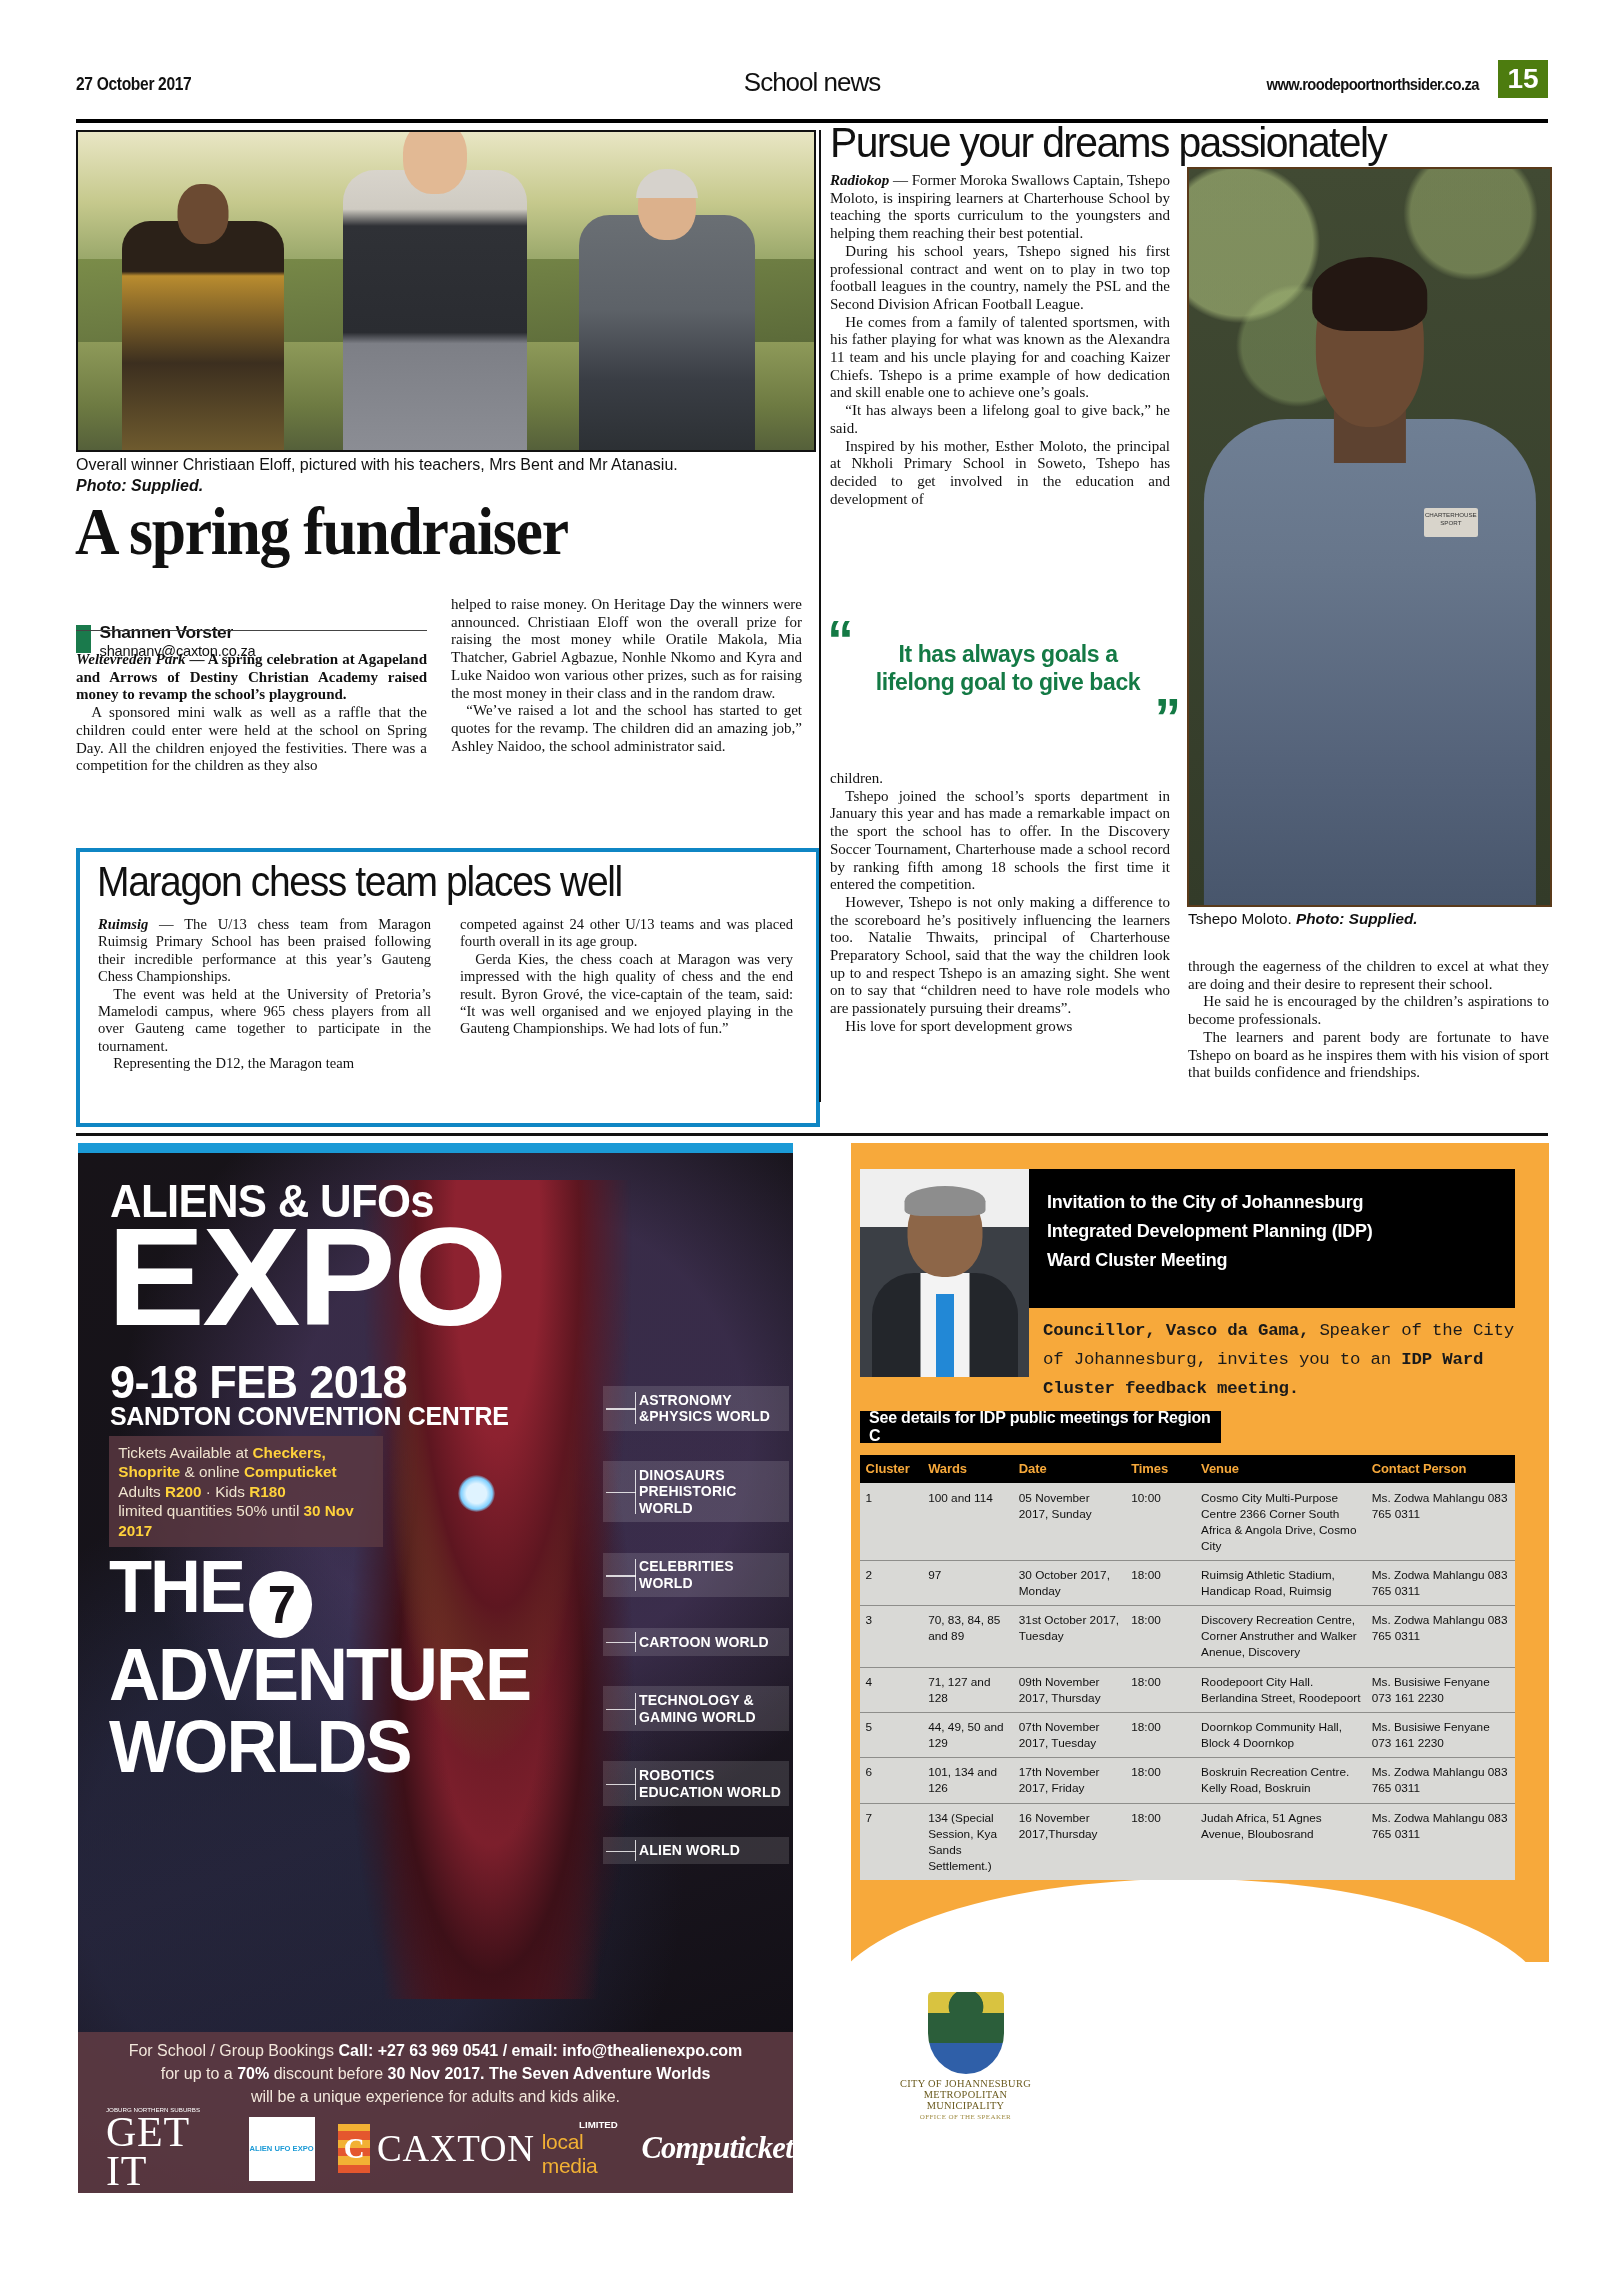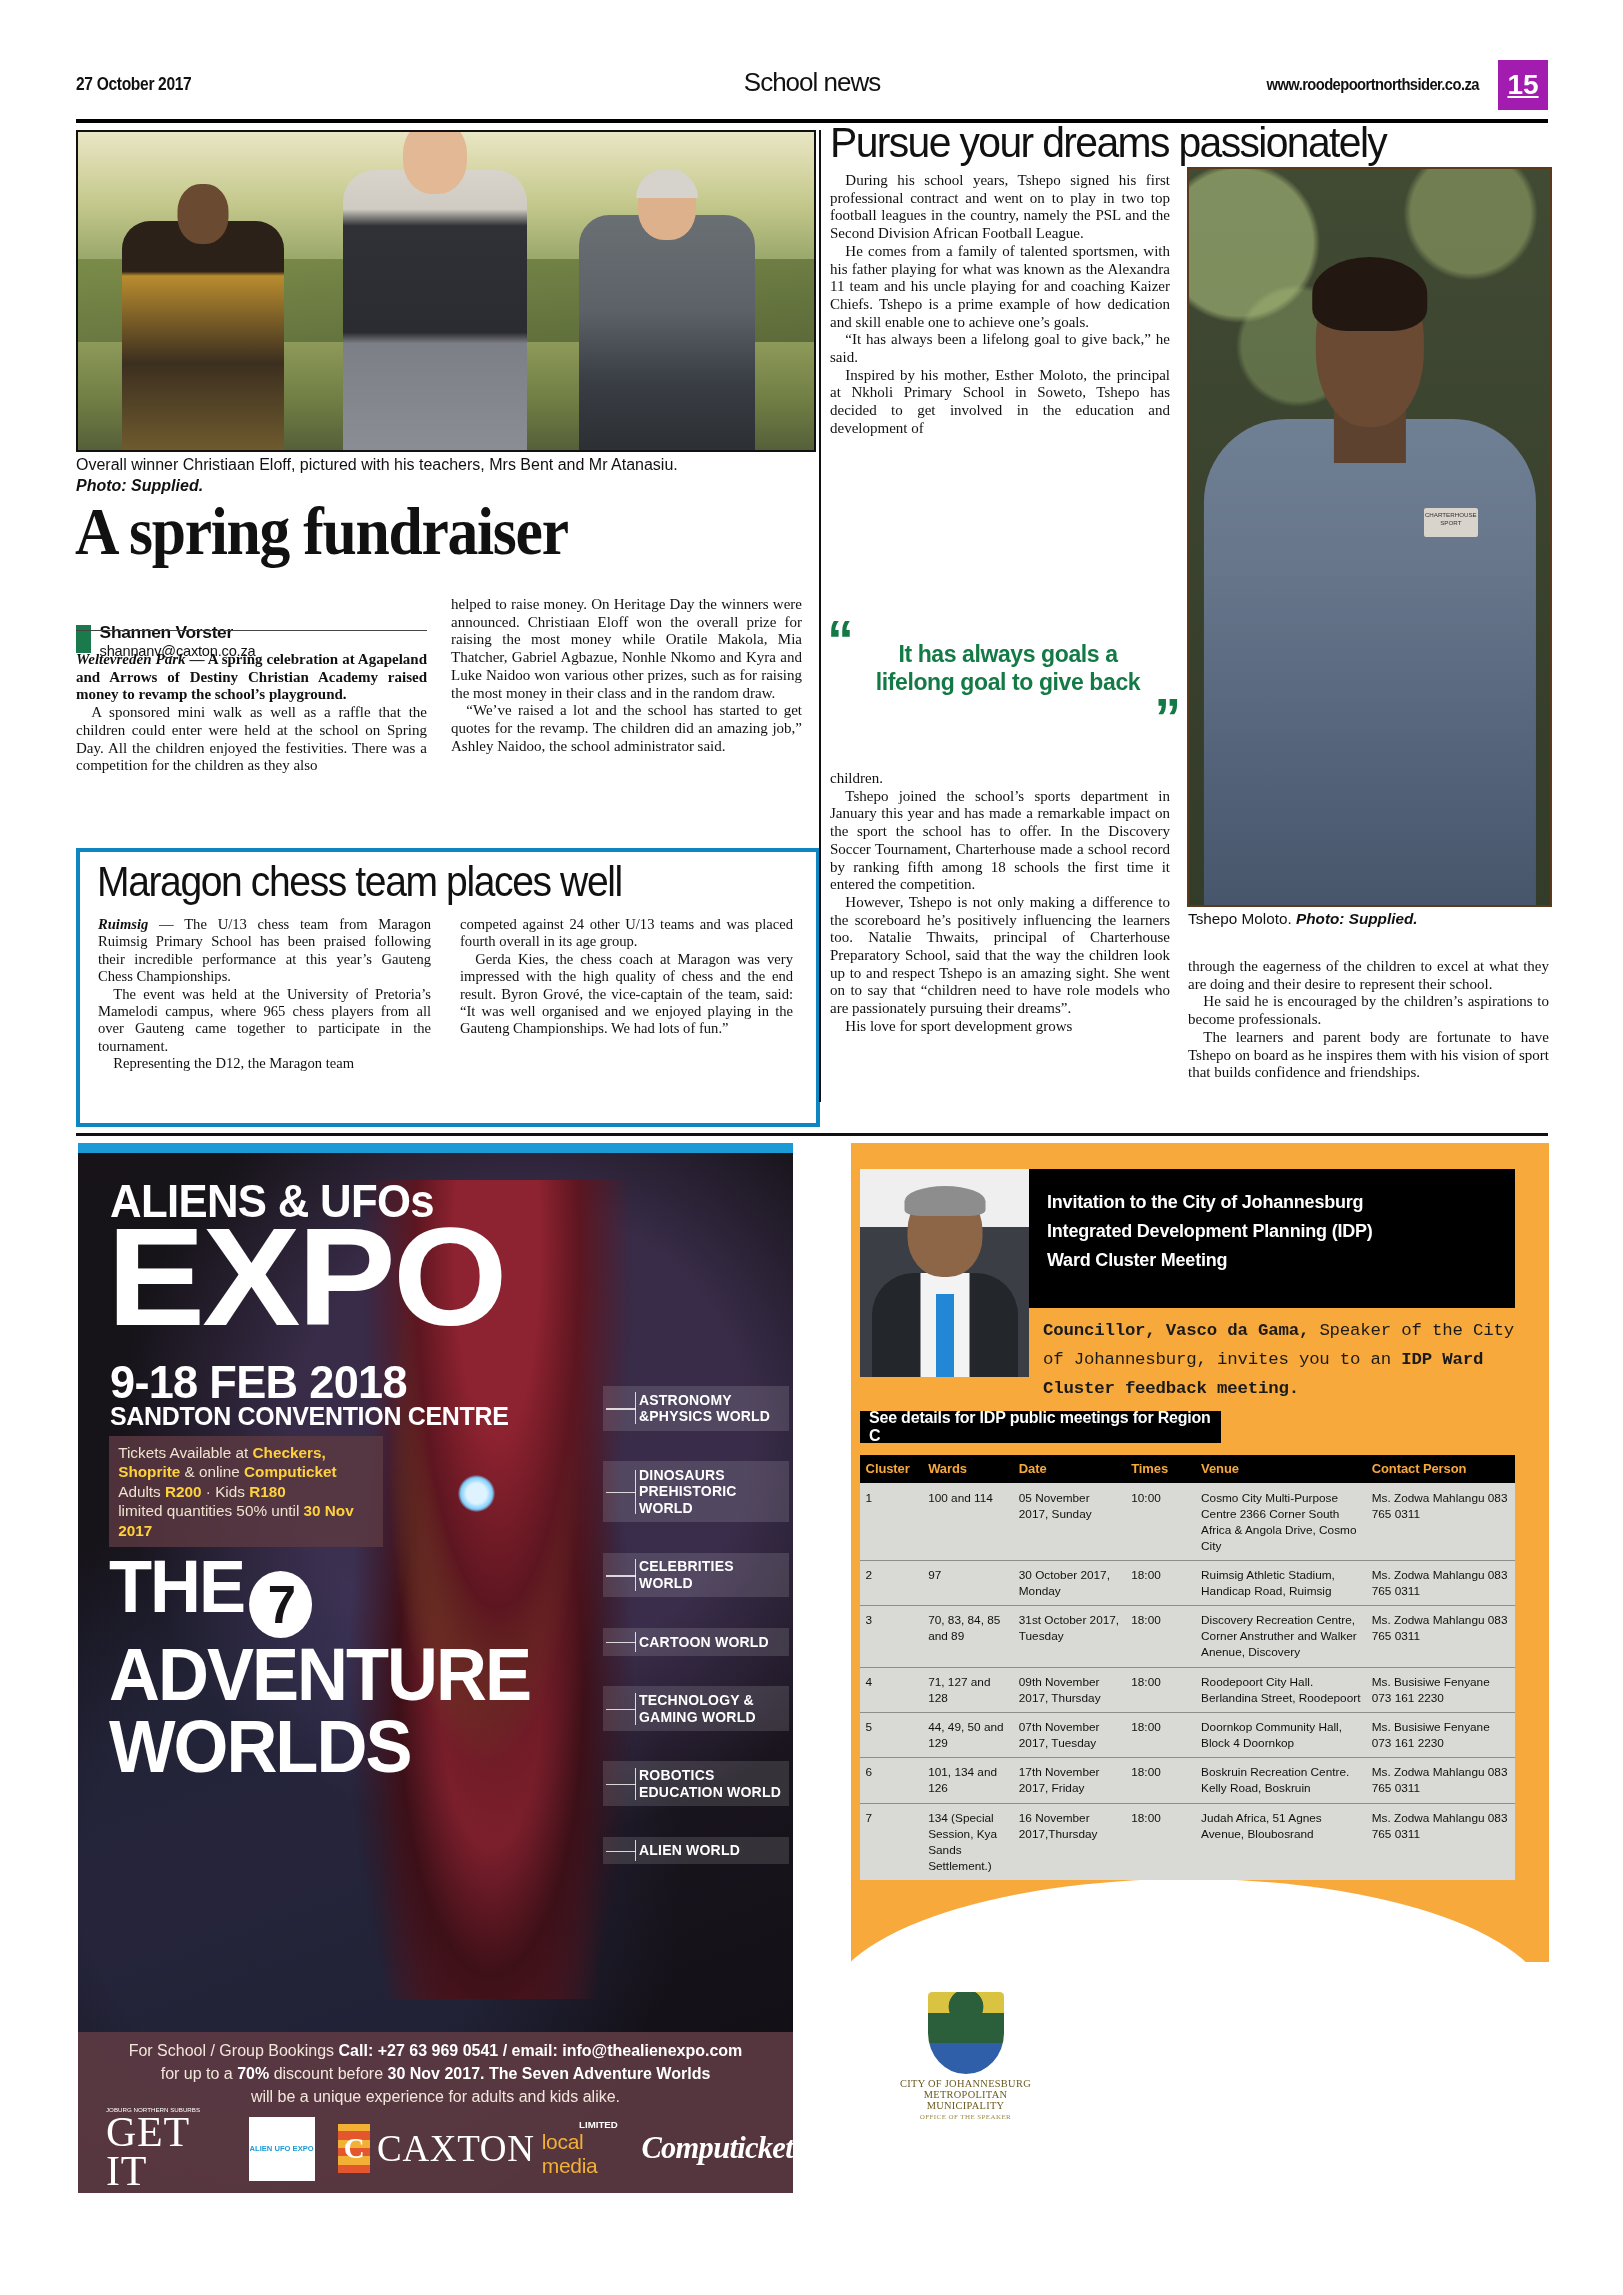--- a/index.html
+++ b/index.html
@@ -27,24 +27,24 @@
     font-family:"Liberation Sans", sans-serif;
     font-weight:normal; font-size:26px; letter-spacing:-1px;
   }
   .mh-url {
     position:absolute; right:69px; top:7px;
     font-family:"Liberation Sans", sans-serif;
     font-weight:bold; font-size:17.4px; letter-spacing:-0.7px;
     transform:scaleX(0.85); transform-origin:right center;
   }
   .mh-pagebox {
-    position:absolute; right:0; top:-7px; width:50px; height:50px;
-    background:#a21caf; color:#fff;
+    position:absolute; right:0; top:-7px; width:50px; height:38px;
+    background:#4d7c0f; color:#fff;
     font-family:"Liberation Sans", sans-serif; font-weight:bold; font-size:28px;
-    display:flex; align-items:center; justify-content:center;text-decoration:underline;
+    display:flex; align-items:center; justify-content:center;
   }
   .mh-rule {
     position:absolute; left:76px; top:119px; width:1472px; height:3.5px; background:#000;
   }
 
   .body-col p {
     margin:0; font-size:15px; line-height:17.7px; text-align:justify;
     text-indent:15.3px;
   }
   .body-col p.first { text-indent:0; }
@@ -390,20 +390,21 @@
       <p class="first">competed against 24 other U/13 teams and was placed fourth overall in its age group.</p>
       <p>Gerda Kies, the chess coach at Maragon was very impressed with the high quality of chess and the end result. Byron Grové, the vice-captain of the team, said: “It was well organised and we enjoyed playing in the Gauteng Championships. We had lots of fun.”</p>
     </div>
   </div>
 
   <div class="vrule"></div>
 
   <div class="headline-right">Pursue your dreams passionately</div>
 
   <div class="rcol1 body-col">
+    <p class="first"><b><i>Radiokop</i></b><span> — </span><span>Former Moroka Swallows Captain, Tshepo Moloto, is inspiring learners at Charterhouse School by teaching the sports curriculum to the youngsters and helping them reaching their best potential.</span></p>
     <p>During his school years, Tshepo signed his first professional contract and went on to play in two top football leagues in the country, namely the PSL and the Second Division African Football League.</p>
     <p>He comes from a family of talented sportsmen, with his father playing for what was known as the Alexandra 11 team and his uncle playing for and coaching Kaizer Chiefs. Tshepo is a prime example of how dedication and skill enable one to achieve one’s goals.</p>
     <p>“It has always been a lifelong goal to give back,” he said.</p>
     <p>Inspired by his mother, Esther Moloto, the principal at Nkholi Primary School in Soweto, Tshepo has decided to get involved in the education and development of</p>
   </div>
 
   <div class="photo-right">
     <div class="pr-bg"></div>
     <div class="pr-body"></div>
     <div class="pr-neck"></div>

